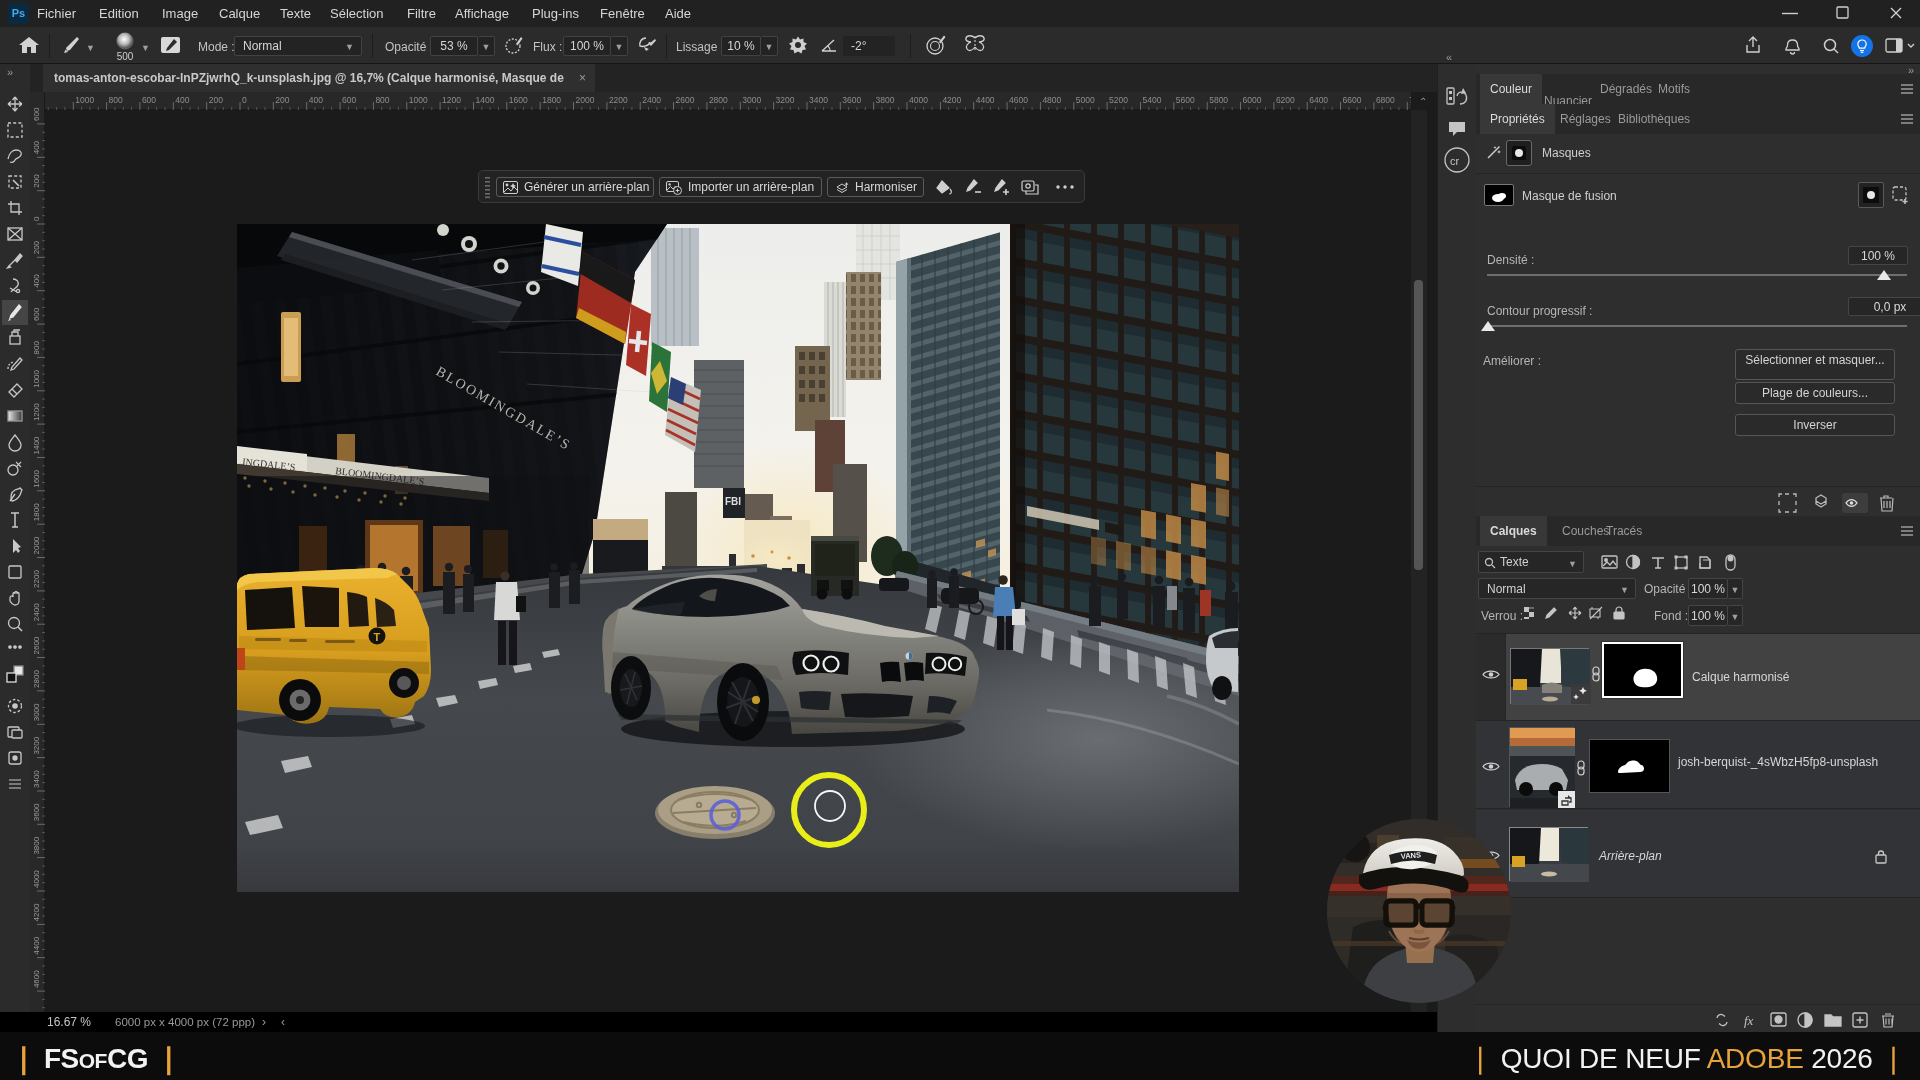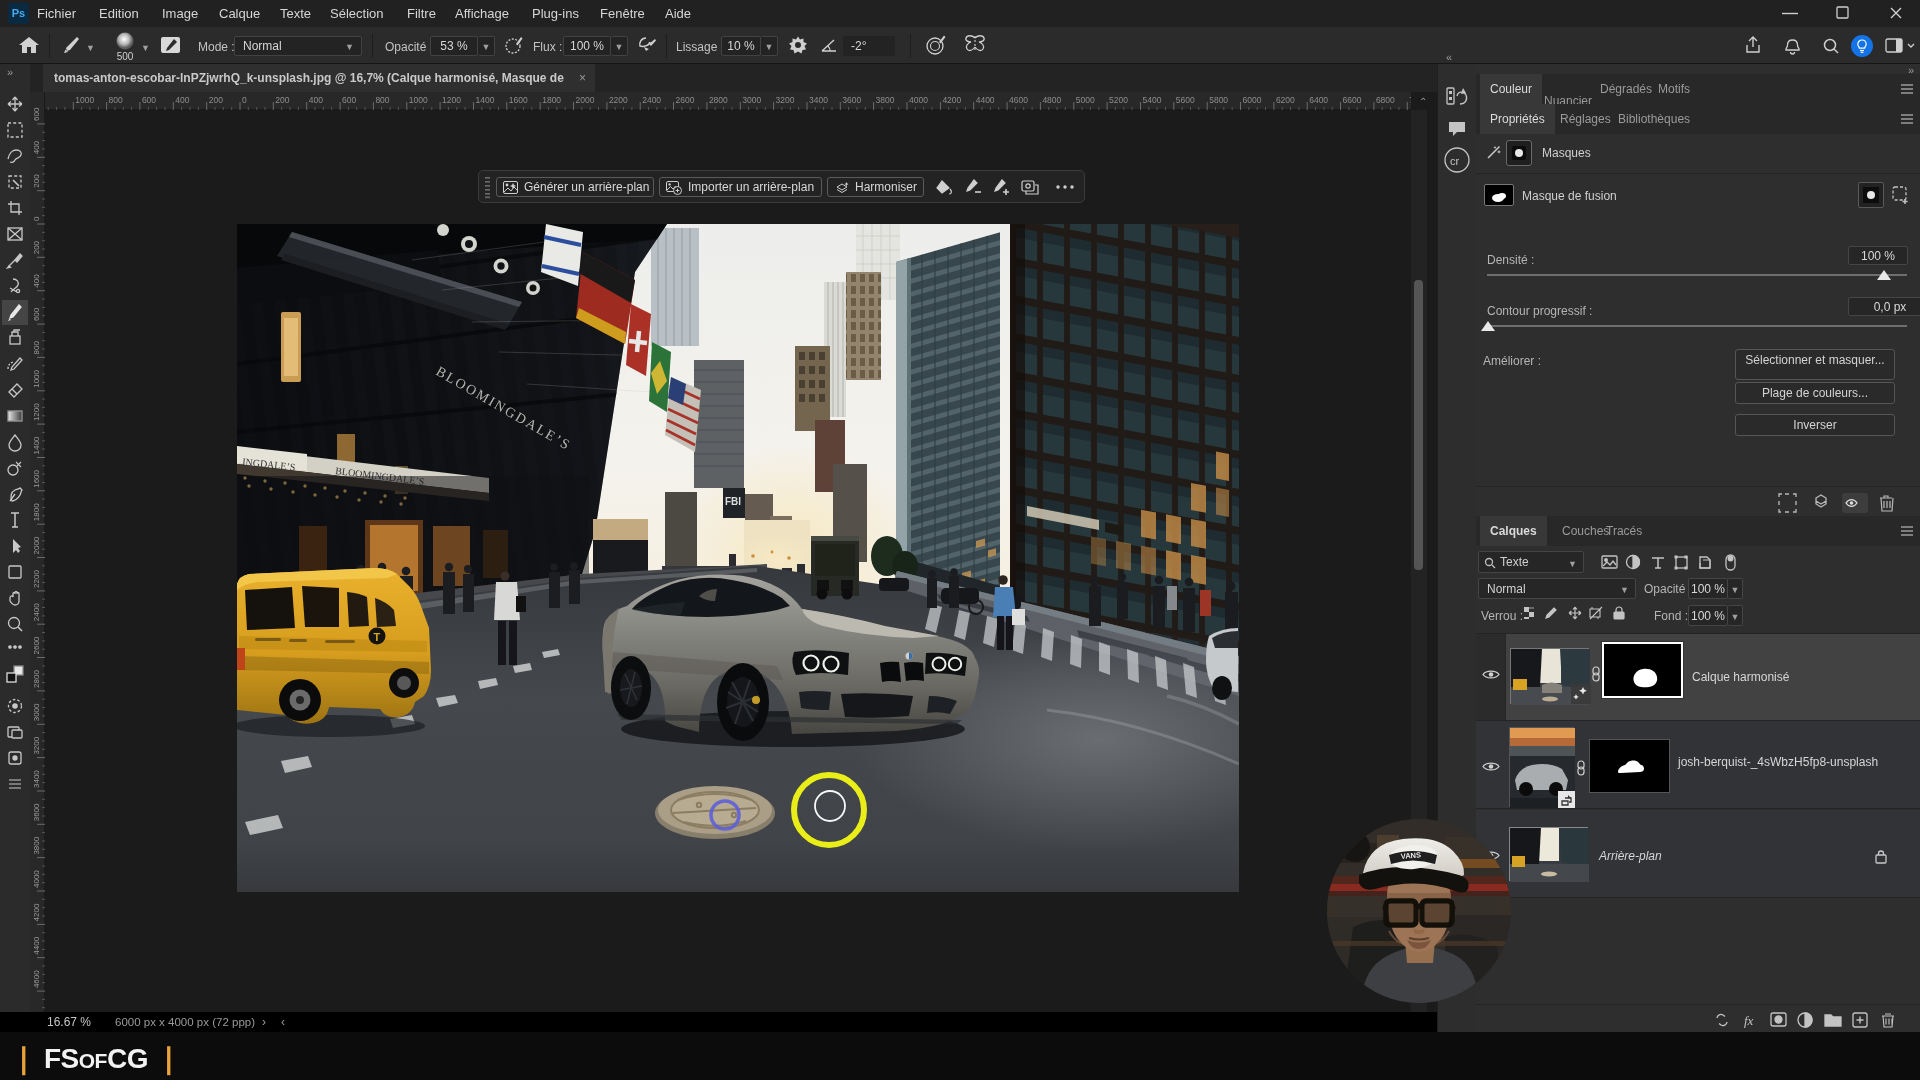--- a/index.html
+++ b/index.html
@@ -1502,14 +1502,15 @@
       <rect x="62" y="85" width="24" height="18" fill="#3e3124" opacity="0.7"></rect>
       <rect x="98" y="85" width="24" height="18" fill="#3e3124" opacity="0.7"></rect>
       <path d="M 86 110 Q 92 112 98 110 L 96 115 L 88 115 Z" fill="#8f6848"></path>
       <path d="M 80 121 Q 92 126 104 121 Q 100 130 92 130 Q 84 130 80 121 Z" fill="#7a543c"></path>
       <path d="M 82 119 Q 92 122 102 119" stroke="#5e402c" stroke-width="2" fill="none"></path>
       <path d="M 62 112 Q 66 120 74 124 M 122 112 Q 118 120 110 124" stroke="#8a6246" stroke-width="2" fill="none" opacity="0.6"></path>
     </svg>
   </div>
   <div class="abs" id="bottombar">
     <div class="abs" style="left:12px;top:10px;font-size:28px;letter-spacing:-0.5px;color:#f2f2f2;"><span style="color:#e8a33b;font-weight:bold;">❘</span><span style="margin-left:9px;font-weight:bold;">FS</span><span style="font-size:21px;font-weight:bold;">OF</span><span style="font-weight:bold;">CG</span><span style="color:#e8a33b;margin-left:9px;font-weight:bold;">❘</span></div>
+    <div class="abs" style="right:15px;top:10px;font-size:28px;letter-spacing:-0.2px;color:#f2f2f2;"><span style="color:#e8a33b;">❘</span><span style="margin-left:9px;">QUOI DE NEUF </span><span style="color:#e8a33b;">ADOBE</span><span> 2026</span><span style="color:#e8a33b;margin-left:9px;">❘</span></div>
   </div>
 </div>
 
 </body></html>

